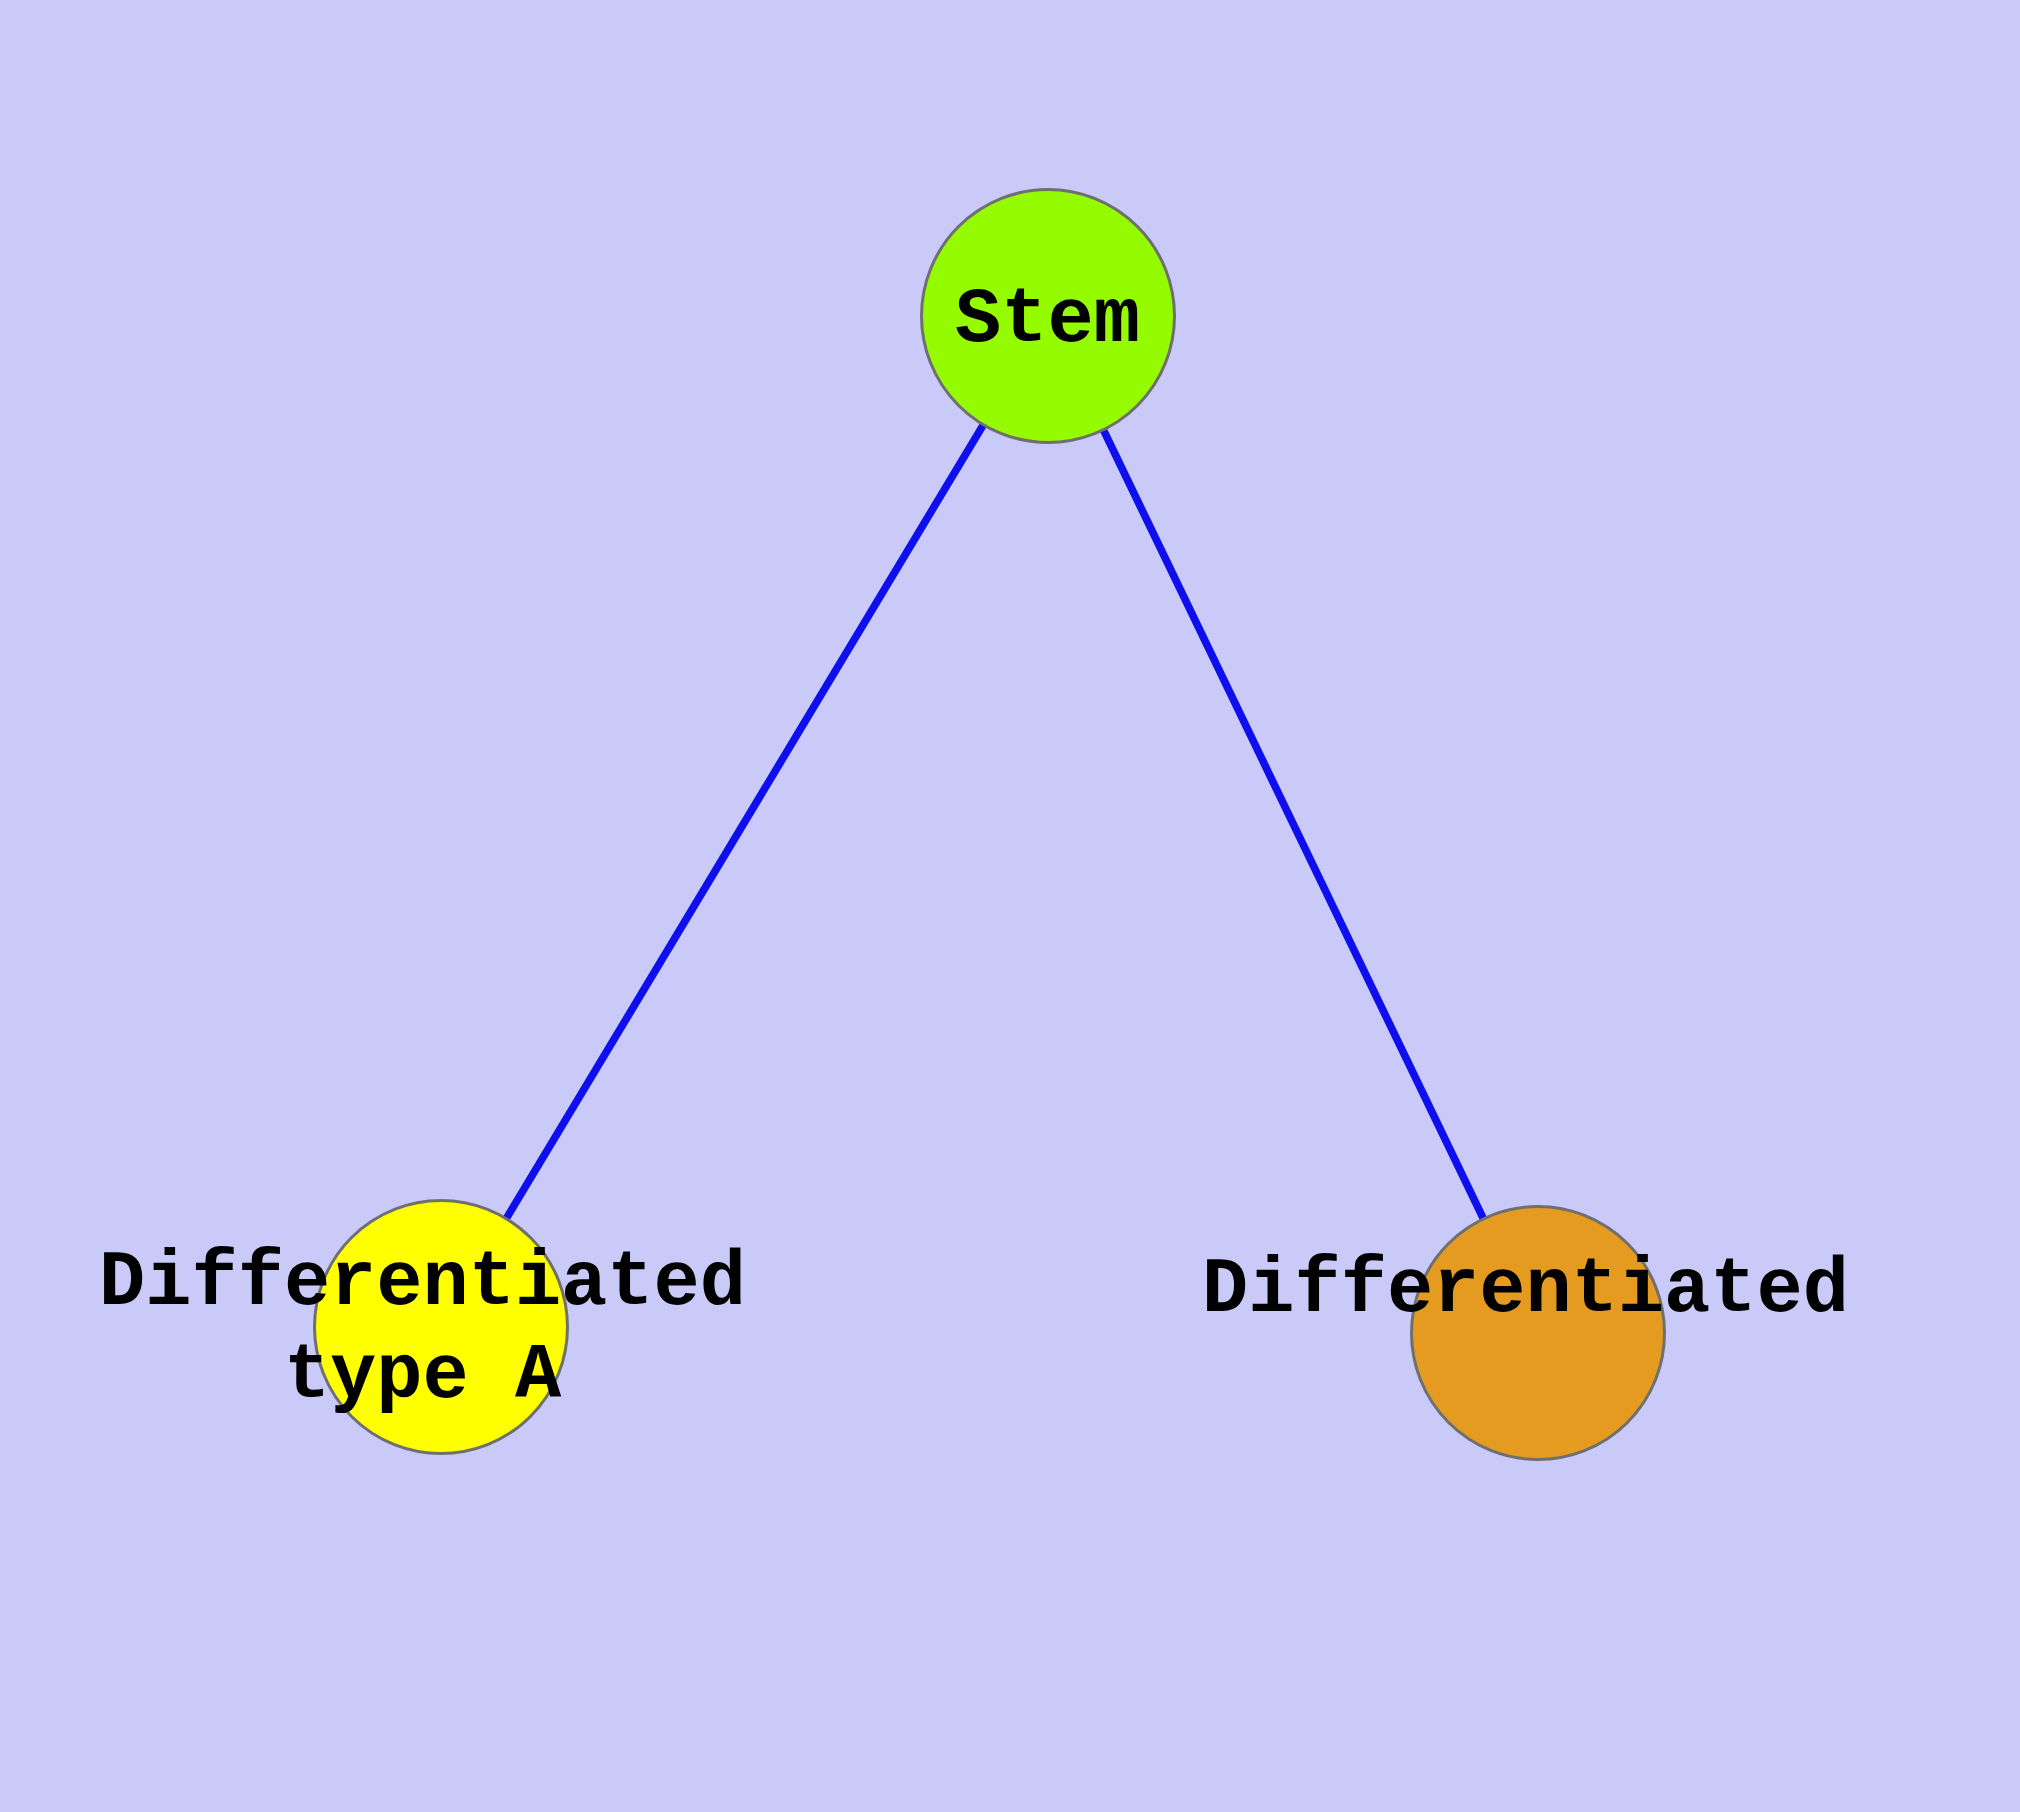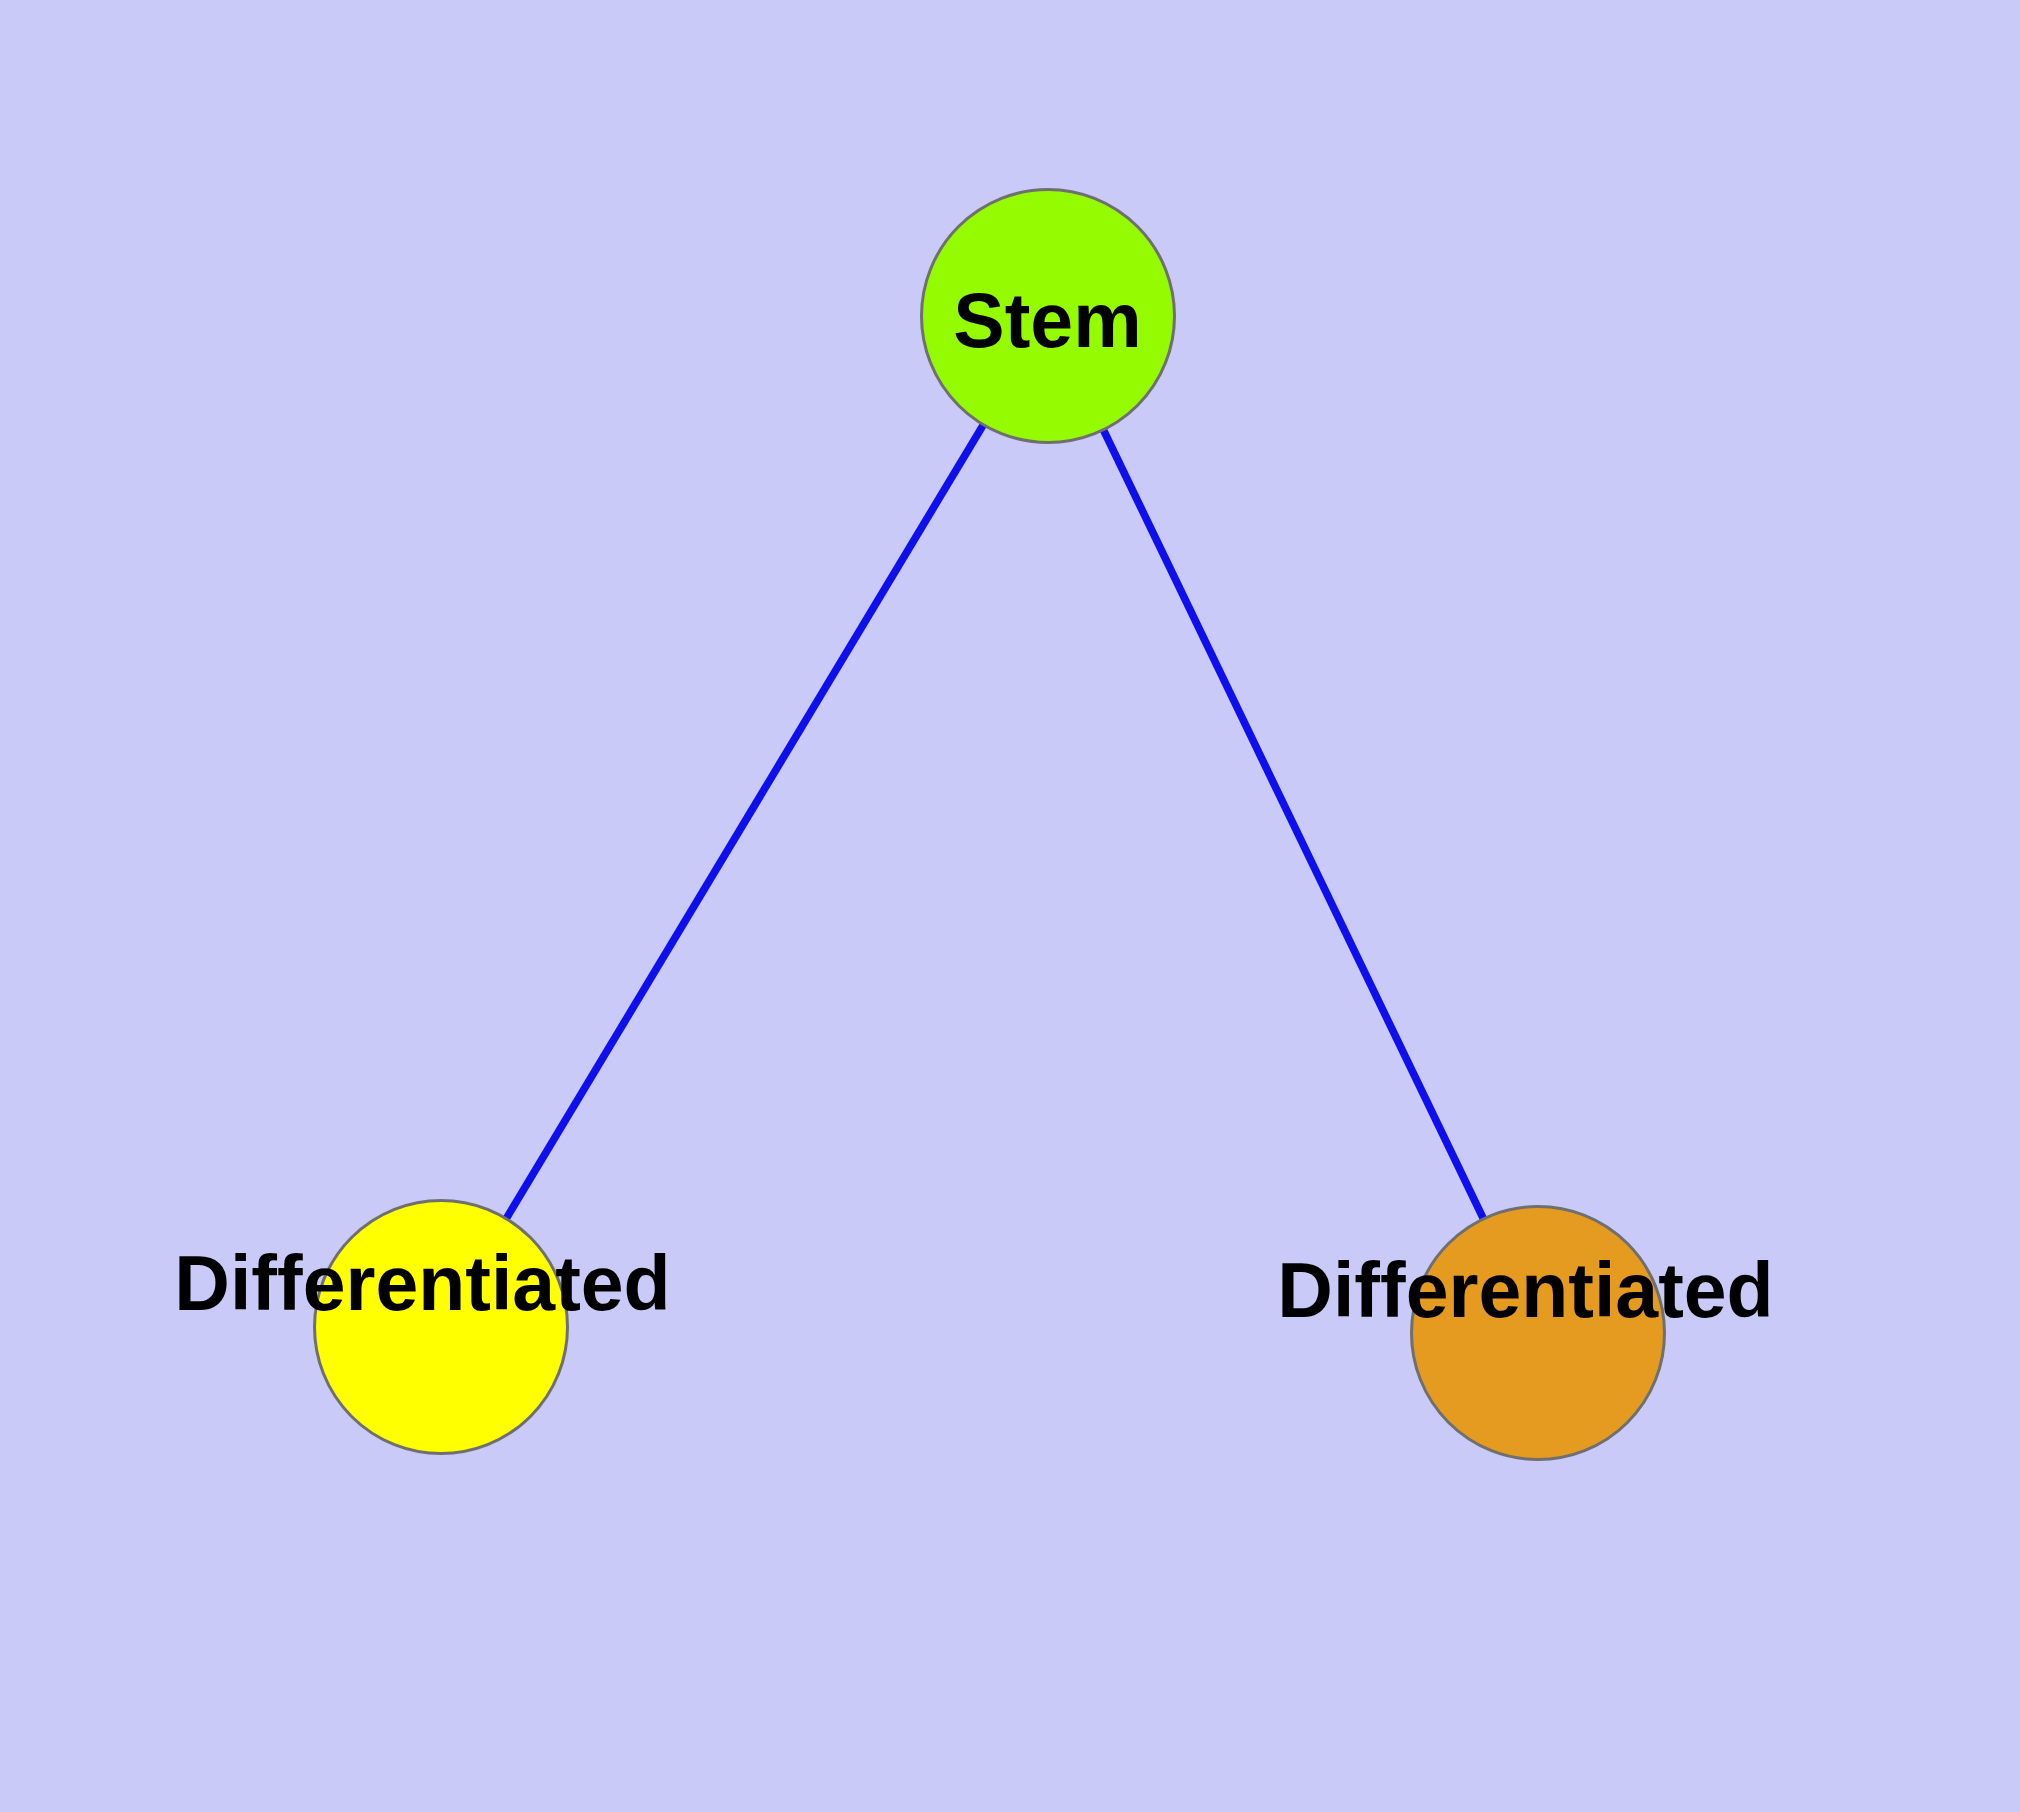--- a/index.html
+++ b/index.html
@@ -41,38 +41,39 @@
     color: #000000;
     font-weight: bold;
     font-size: 77px;
     line-height: 93px;
     z-index: 3;
     white-space: nowrap;
   }
   .label-stem { left: 666px;  top: 274px;  height: 93px; }
   .label-a    { left: 41px;   top: 1237px; height: 186px; }
   .label-b    { left: 1144px; top: 1244px; height: 186px; }
-  .label-line { display: block; }
+  .label-line { display: block; font-family: Liberation Mono, monospace; }
 </style>
 </head>
 <body style="background: rgb(202, 202, 249);">
 
 <svg class="edge-layer" viewBox="0 0 2384 2138">
   <line x1="1237" y1="373" x2="520" y2="1566" stroke="#0F0FEE" stroke-width="9"></line>
   <line x1="1237" y1="373" x2="1815" y2="1573" stroke="#0F0FEE" stroke-width="9"></line>
 </svg>
 
 <div class="node node-stem" style="background: rgb(148, 251, 0); border-color: rgb(111, 111, 111);"></div>
 <div class="node node-a" style="background: rgb(255, 255, 0); border-color: rgb(111, 111, 111);"></div>
 <div class="node node-b" style="background: rgb(229, 155, 32); border-color: rgb(111, 111, 111);"></div>
 
 <div class="node-label label-stem" style="color: rgb(0, 0, 0);">
   <span class="label-line">Stem</span>
 </div>
 
 <div class="node-label label-a" style="color: rgb(0, 0, 0);">
   <span class="label-line">Differentiated</span>
+  <span class="label-line">type A</span>
 </div>
 
 <div class="node-label label-b" style="color: rgb(0, 0, 0);">
   <span class="label-line">Differentiated</span>
 </div>
 
 
 </body></html>

